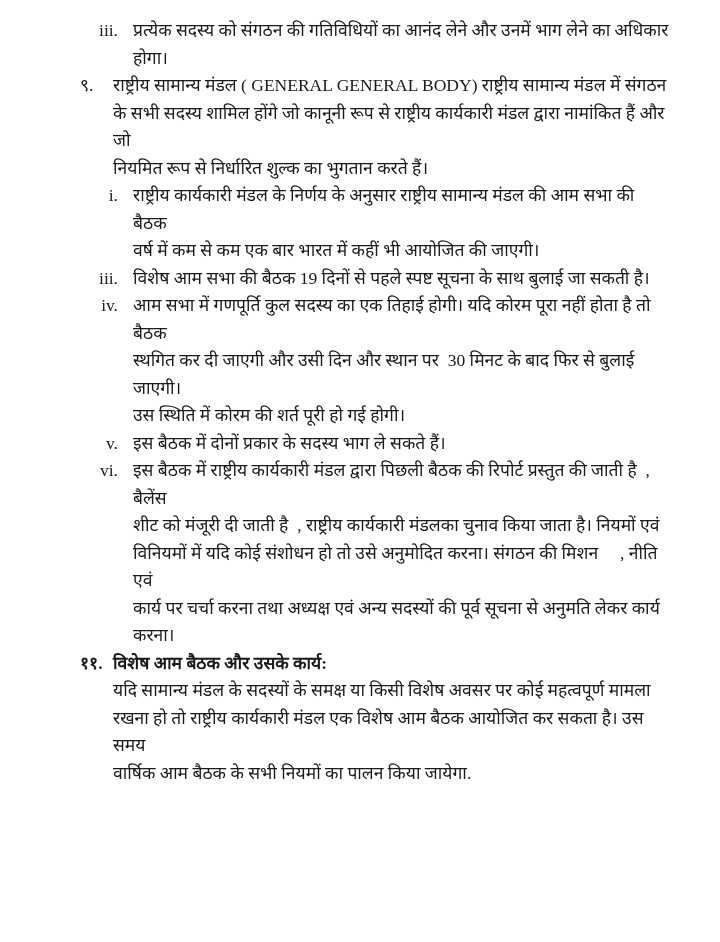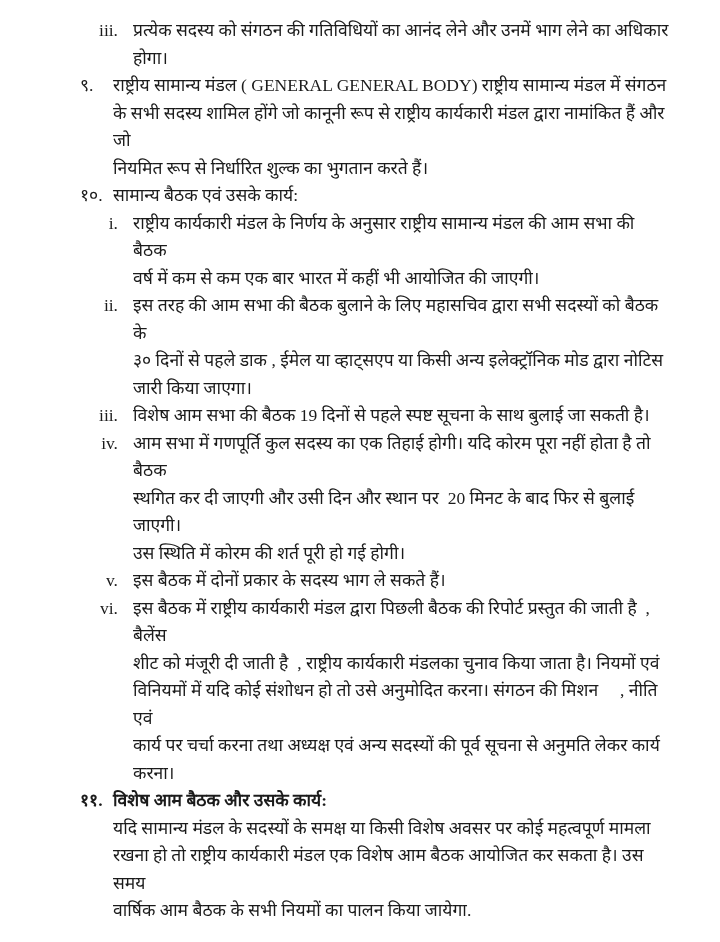--- a/index.html
+++ b/index.html
@@ -70,47 +70,37 @@
 होगा।</div>
     </div>
 
     <div class="item top">
       <span class="marker">९.</span>
       <div class="text">राष्ट्रीय सामान्य मंडल ( GENERAL GENERAL BODY) राष्ट्रीय सामान्य मंडल में संगठन
 के सभी सदस्य शामिल होंगे जो कानूनी रूप से राष्ट्रीय कार्यकारी मंडल द्वारा नामांकित हैं और जो
 नियमित रूप से निर्धारित शुल्क का भुगतान करते हैं।</div>
     </div>
 
-    <div class="item top">
-      <span class="marker">१०.</span>
-      <div class="text">सामान्य बैठक एवं उसके कार्य:</div>
-    </div>
 
     <div class="item sub">
       <span class="marker">i.</span>
       <div class="text">राष्ट्रीय कार्यकारी मंडल के निर्णय के अनुसार राष्ट्रीय सामान्य मंडल की आम सभा की बैठक
 वर्ष में कम से कम एक बार भारत में कहीं भी आयोजित की जाएगी।</div>
     </div>
 
-    <div class="item sub">
-      <span class="marker">ii.</span>
-      <div class="text">इस तरह की आम सभा की बैठक बुलाने के लिए महासचिव द्वारा सभी सदस्यों को बैठक के
-३० दिनों से पहले डाक , ईमेल या व्हाट्सएप या किसी अन्य इलेक्ट्रॉनिक मोड द्वारा नोटिस
-जारी किया जाएगा।</div>
-    </div>
 
     <div class="item sub">
       <span class="marker">iii.</span>
       <div class="text">विशेष आम सभा की बैठक 19 दिनों से पहले स्पष्ट सूचना के साथ बुलाई जा सकती है।</div>
     </div>
 
     <div class="item sub">
       <span class="marker">iv.</span>
       <div class="text">आम सभा में गणपूर्ति कुल सदस्य का एक तिहाई होगी। यदि कोरम पूरा नहीं होता है तो बैठक
-स्थगित कर दी जाएगी और उसी दिन और स्थान पर  20 मिनट के बाद फिर से बुलाई जाएगी।
+स्थगित कर दी जाएगी और उसी दिन और स्थान पर  30 मिनट के बाद फिर से बुलाई जाएगी।
 उस स्थिति में कोरम की शर्त पूरी हो गई होगी।</div>
     </div>
 
     <div class="item sub">
       <span class="marker">v.</span>
       <div class="text">इस बैठक में दोनों प्रकार के सदस्य भाग ले सकते हैं।</div>
     </div>
 
     <div class="item sub">
       <span class="marker">vi.</span>

